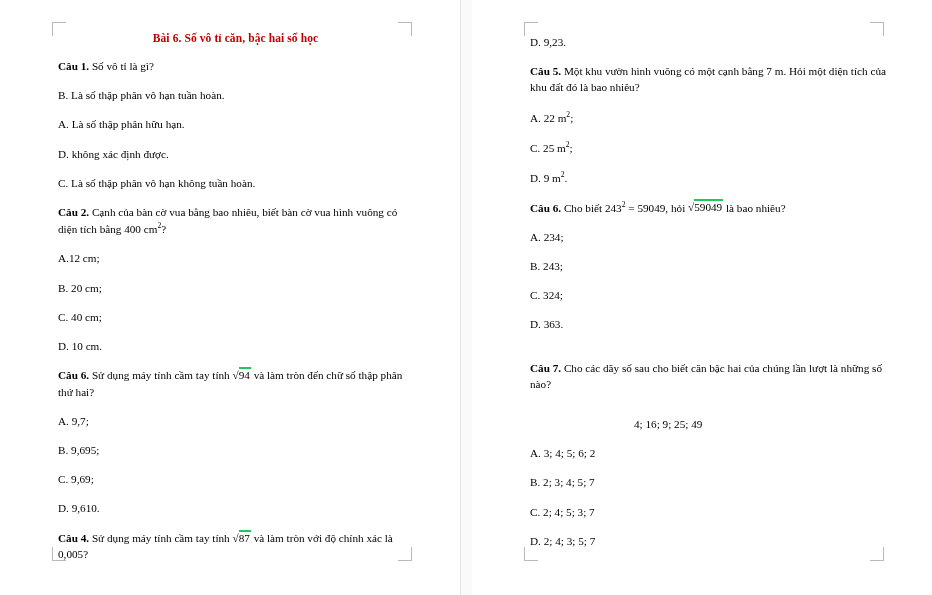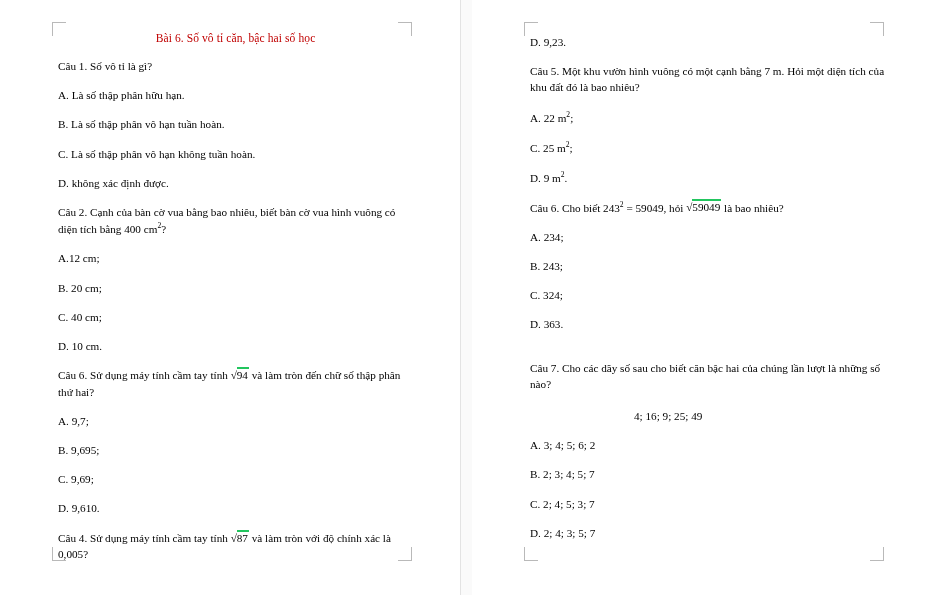--- a/index.html
+++ b/index.html
@@ -79,34 +79,34 @@
     top: 32px;
     width: 355px;
   }
   .page.right .content {
     left: 58px;
     top: 34px;
     width: 360px;
   }
   .doc-title {
     color: #c00000;
-    font-weight: normal;
+    font-weight: bold;
     font-size: 11.5px;
     text-align: center;
     margin: 0 0 14px 0;
     letter-spacing: .1px;
   }
   .para {
     font-size: 11.2px;
     line-height: 1.45;
     margin: 0 0 13px 0;
     text-align: left;
   }
-  .para.tight { margin-bottom: 16px; }
-  .q-label { font-weight: normal; }
+  .para.tight { margin-bottom: 24px; }
+  .q-label { font-weight: bold; }
   .indent-center {
     margin-left: 104px;
   }
   .blank { height: 14px; }
   sup { font-size: 7.6px; vertical-align: super; }
   .sqrt {
     display: inline-block;
     border-top: 2px solid #22c55e;
     padding: 0 1px 0 0;
     margin-left: 1px;
@@ -132,24 +132,24 @@
   <div class="page left">
     <div class="mark tl" style="left:52px; top:22px;"></div>
     <div class="mark tr" style="left:398px; top:22px;"></div>
     <div class="mark bl" style="left:52px; top:547px;"></div>
     <div class="mark br" style="left:398px; top:547px;"></div>
 
     <div class="content">
       <p class="doc-title">Bài 6. Số vô tỉ căn, bậc hai số học</p>
 
       <p class="para"><span class="q-label">Câu 1.</span><span> Số vô tỉ là gì?</span></p>
+      <p class="para">B. Là số thập phân vô hạn tuần hoàn.</p>
       <p class="para">A. Là số thập phân hữu hạn.</p>
-      <p class="para">B. Là số thập phân vô hạn tuần hoàn.</p>
+      <p class="para">D. không xác định được.</p>
       <p class="para">C. Là số thập phân vô hạn không tuần hoàn.</p>
-      <p class="para">D. không xác định được.</p>
 
       <p class="para"><span class="q-label">Câu 2.</span><span> Cạnh của bàn cờ vua bằng bao nhiêu, biết bàn cờ vua hình vuông có diện tích bằng 400 cm</span><sup>2</sup><span>?</span></p>
       <p class="para">A.12 cm;</p>
       <p class="para">B. 20 cm;</p>
       <p class="para">C. 40 cm;</p>
       <p class="para">D. 10 cm.</p>
 
       <p class="para"><span class="q-label">Câu 6.</span><span> Sử dụng máy tính cầm tay tính </span><span class="nowrap"><span class="radic">√</span><span class="sqrt">94</span></span><span> và làm tròn đến chữ số thập phân thứ hai?</span></p>
       <p class="para">A. 9,7;</p>
       <p class="para">B. 9,695;</p>

